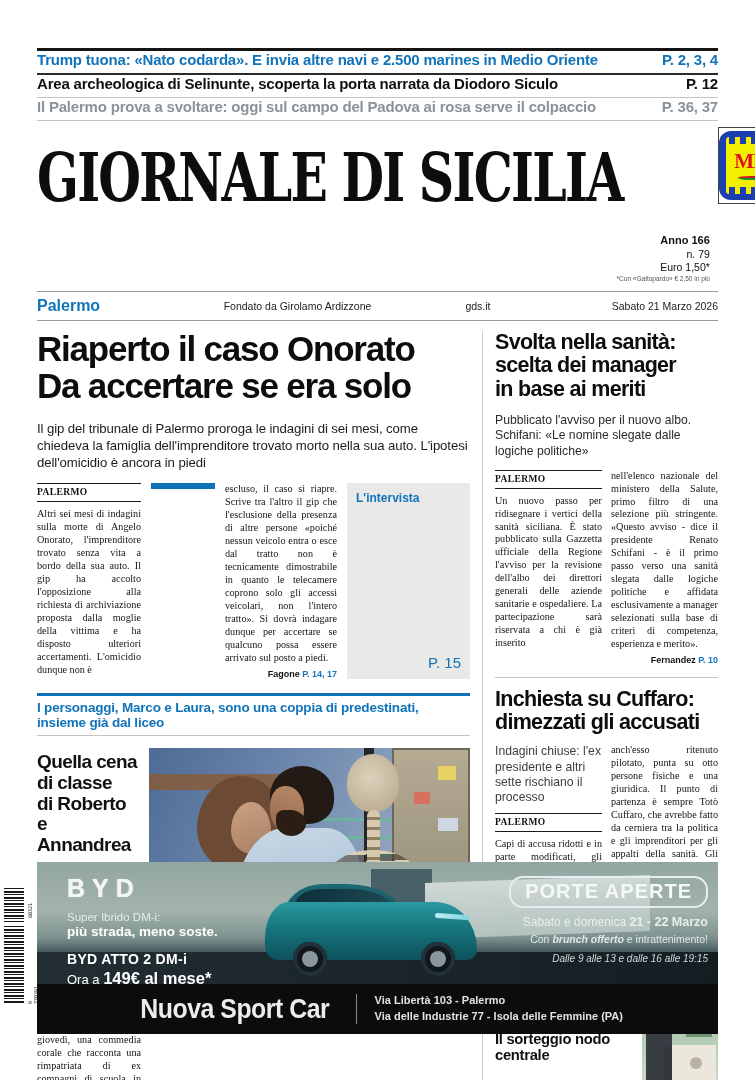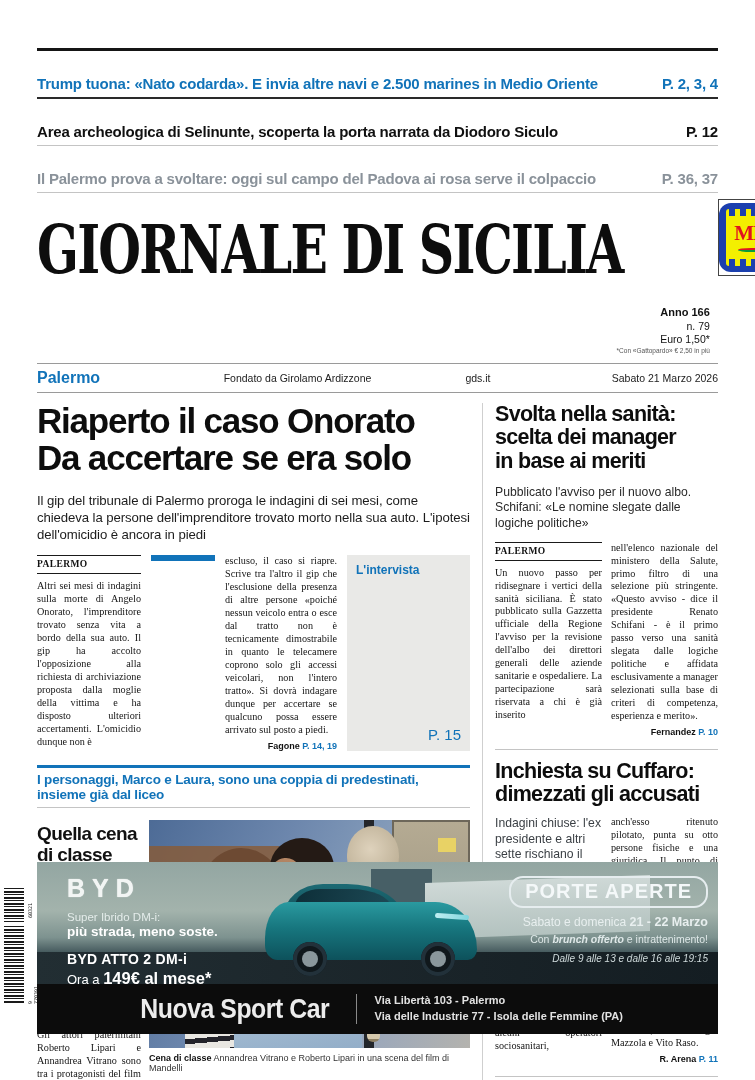--- a/index.html
+++ b/index.html
@@ -3,21 +3,21 @@
 <meta charset="utf-8">
 <style>
   * { margin:0; padding:0; box-sizing:border-box; }
   html,body { background:#ffffff; }
   body { font-family:"Liberation Sans", sans-serif; color:#111; }
   .page { position:relative; width:755px; height:1080px; margin:0 auto; background:#fff; overflow:hidden; }
   .content { position:absolute; left:37px; right:37px; top:0; }
 
   
   .teasers { margin-top:48px; border-top:3px solid #151515; }
-  .teaser { display:flex; justify-content:space-between; align-items:center; padding:24px 0 5px; font-size:15px; font-weight:bold; letter-spacing:-0.2px; }
+  .teaser { display:flex; justify-content:space-between; align-items:center; padding:0 0 5px; font-size:15px; font-weight:bold; letter-spacing:-0.2px; }
   .teaser-1 { color:#1173b9; border-bottom:2px solid #2a2a2a; }
   .teaser-2 { color:#101010; border-bottom:1px solid #c4c4c4; }
   .teaser-3 { color:#8a929a; border-bottom:1px solid #c4c4c4; }
   .teaser .tpage { font-weight:bold; white-space:nowrap; margin-left:12px; }
 
   
   .masthead { display:flex; align-items:flex-start; margin-top:6px; }
   .mast-left { flex:1; }
   .mast-title { font-family:"DejaVu Serif", serif; font-weight:900; font-size:57px; letter-spacing:-2px; white-space:nowrap; transform:scale(0.86,1.18); transform-origin:left top; margin-top:10px; color:#0d0d0d; }
   .edition { text-align:right; margin-top:30px; margin-right:8px; line-height:1.25; }
@@ -208,35 +208,35 @@
       <span class="dl-date">Sabato 21 Marzo 2026</span>
     </div>
 
     <div class="main">
 
       <div class="left-section">
         <h1 class="lead-h">
           <div>Riaperto il caso Onorato</div>
           <div>Da accertare se era solo</div>
         </h1>
-        <div class="standfirst">Il gip del tribunale di Palermo proroga le indagini di sei mesi, come chiedeva la persone dell'imprenditore trovato morto nella sua auto. L'ipotesi dell'omicidio è ancora in piedi</div>
+        <div class="standfirst">Il gip del tribunale di Palermo proroga le indagini di sei mesi, come chiedeva la famiglia dell'imprenditore trovato morto nella sua auto. L'ipotesi dell'omicidio è ancora in piedi</div>
 
         <div class="lead-cols">
           <div>
             <div class="kicker">PALERMO</div>
             <div class="bodytxt">Altri sei mesi di indagini sulla morte di Angelo Onorato, l'imprenditore trovato senza vita a bordo della sua auto. Il gip ha accolto l'opposizione alla richiesta di archiviazione proposta dalla moglie della vittima e ha disposto ulteriori accertamenti. L'omicidio dunque non è</div>
           </div>
           <div class="pullquote">
             <div class="pq-bar"></div>
           </div>
           <div>
             <div class="bodytxt">escluso, il caso si riapre. Scrive tra l'altro il gip che l'esclusione della presenza di altre persone «poiché nessun veicolo entra o esce dal tratto non è tecnicamente dimostrabile in quanto le telecamere coprono solo gli accessi veicolari, non l'intero tratto». Si dovrà indagare dunque per accertare se qualcuno possa essere arrivato sul posto a piedi.</div>
             <div class="byline">
               <b>Fagone</b>
-              <span class="bpage">P. 14, 19</span>
+              <span class="bpage">P. 14, 17</span>
             </div>
           </div>
           <div class="interview-box">
             <div class="iv-label">L'intervista</div>
             <div class="iv-page">P. 15</div>
           </div>
         </div>
 
         <div class="feature-strip">I personaggi, Marco e Laura, sono una coppia di predestinati, insieme già dal liceo</div>
 

